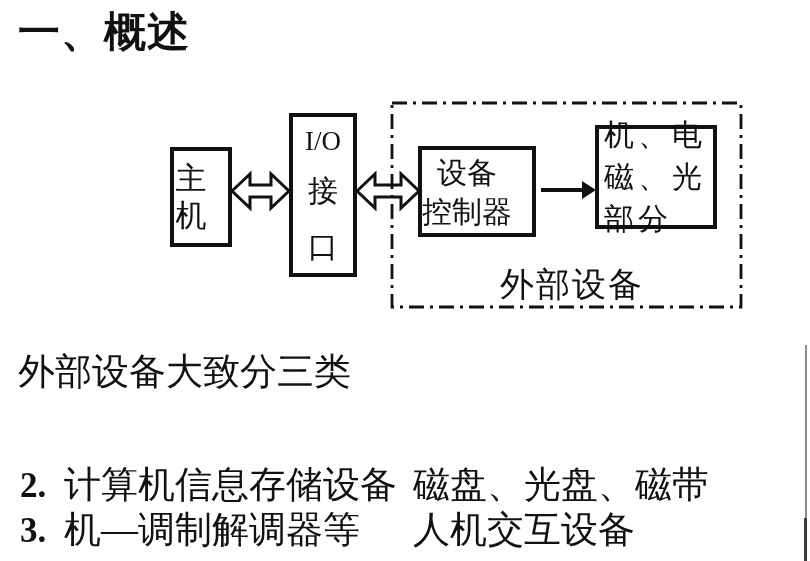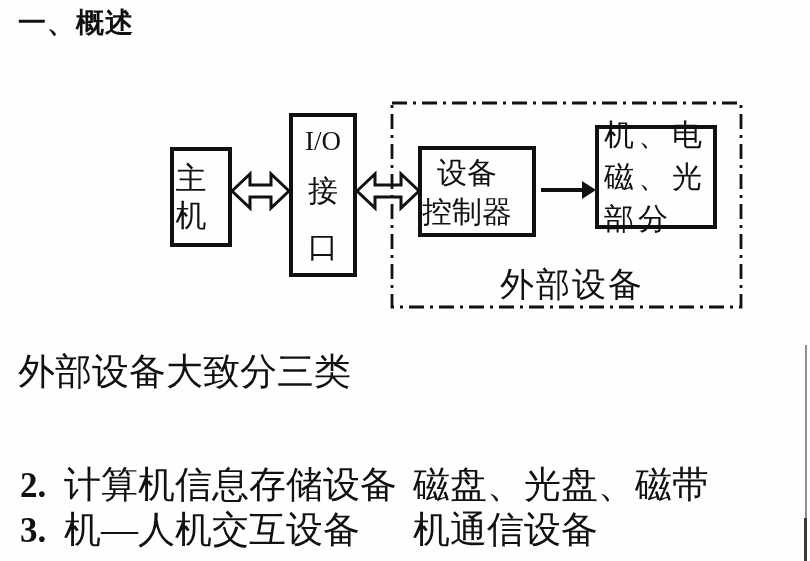--- a/index.html
+++ b/index.html
@@ -4,21 +4,21 @@
 <style>
   html,body{margin:0;padding:0;}
   body{
     width:810px;height:561px;background:#ffffff;overflow:hidden;
     font-family:"Liberation Serif","DejaVu Serif",serif;color:#111;
   }
   .slide{position:relative;width:810px;height:561px;overflow:hidden;background:#fefefe;}
 
   .page-title{
     position:absolute;left:18px;top:4px;
-    font-size:28px;font-weight:bold;letter-spacing:1px;white-space:nowrap;
+    font-size:42px;font-weight:bold;letter-spacing:1px;white-space:nowrap;
   }
 
   
   .dbox{
     position:absolute;border:4px solid #111;background:transparent;
     display:flex;align-items:center;justify-content:flex-start;
     text-align:center;box-sizing:border-box;
   }
   .box-host{left:170px;top:147px;width:62px;height:100px;}
   .box-host .lbl{
@@ -96,20 +96,20 @@
 
   <div class="ext-label">外部设备</div>
 
   <div class="list-heading">外部设备大致分三类</div>
 
   <div class="list-row row-1">
     <span class="num">2.</span><span class="cat">计算机信息存储设备</span>
     <span class="ex">磁盘、光盘、磁带</span>
   </div>
   <div class="list-row row-2">
-    <span class="num">3.</span><span class="cat">机—人机交互设备</span>
-    <span class="ex">机通信设备</span>
+    <span class="num">3.</span><span class="cat">机—调制解调器等</span>
+    <span class="ex">人机交互设备</span>
   </div>
 
   <div class="edge-line"></div>
   <div class="edge-line-dark"></div>
 
 </div>
 
 </body></html>

